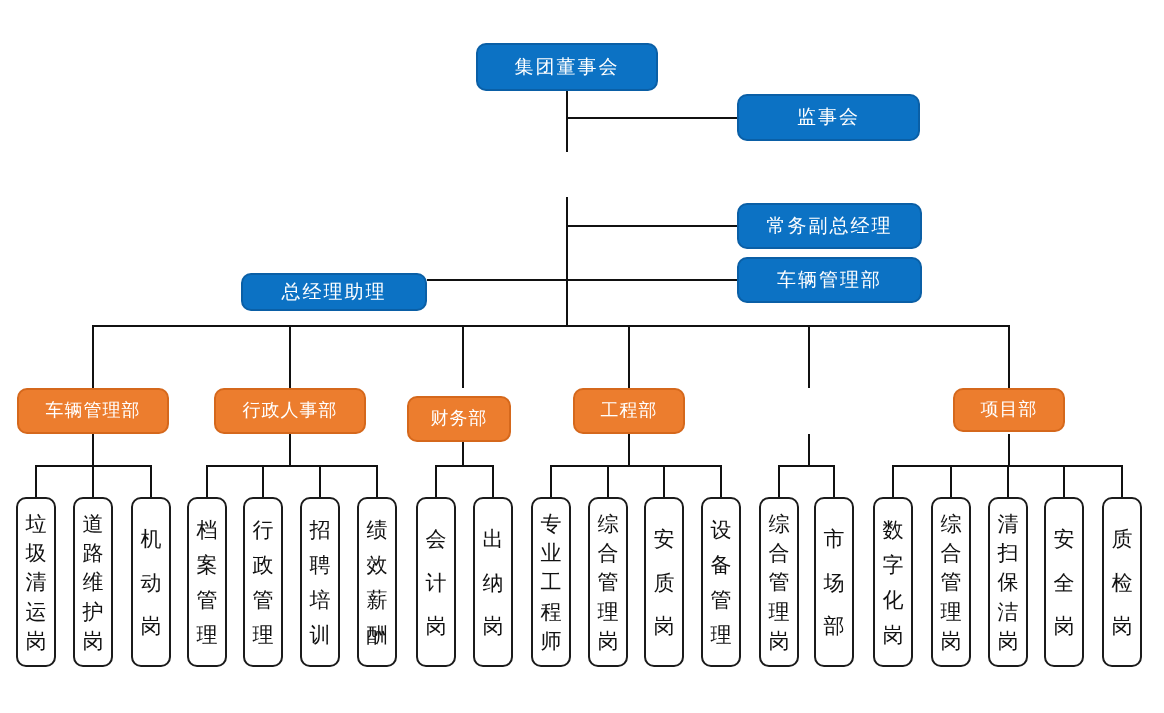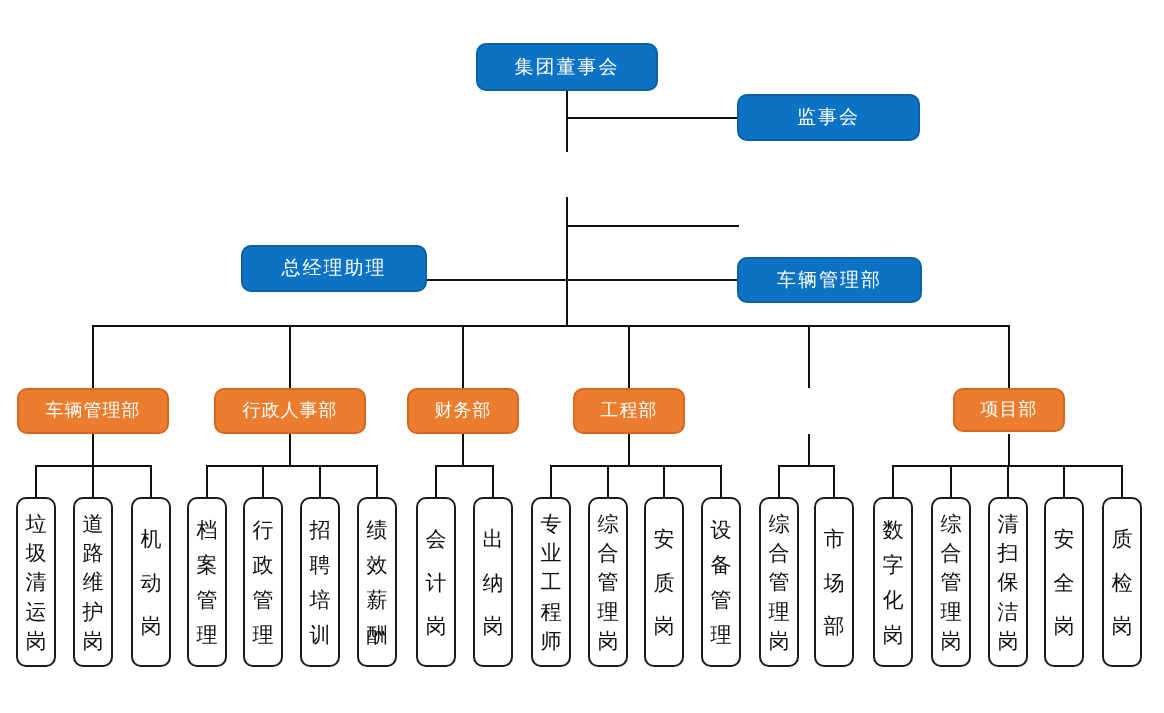--- a/index.html
+++ b/index.html
@@ -84,34 +84,37 @@
   <i class="ln" style="left:1007px;top:465px;width:2px;height:32px"></i>
   <i class="ln" style="left:1063px;top:465px;width:2px;height:32px"></i>
   <i class="ln" style="left:1121px;top:465px;width:2px;height:32px"></i>
 
   <div class="box exec" style="left:476px;top:43px;width:182px;height:48px">
     <span>集团董事会</span>
   </div>
   <div class="box exec" style="left:737px;top:94px;width:183px;height:47px">
     <span>监事会</span>
   </div>
-  <div class="box exec" style="left:241px;top:245px;width:186px;height:47px">
+  <div class="box exec" style="left:737px;top:203px;width:185px;height:46px">
+    <span>常务副总经理</span>
+  </div>
+  <div class="box exec" style="left:241px;top:273px;width:186px;height:38px">
     <span>总经理助理</span>
   </div>
   <div class="box exec" style="left:737px;top:257px;width:185px;height:46px">
     <span>车辆管理部</span>
   </div>
 
   <div class="box dept" style="left:214px;top:388px;width:152px;height:46px">
     <span>行政人事部</span>
   </div>
   <div class="box dept" style="left:17px;top:388px;width:152px;height:46px">
     <span>车辆管理部</span>
   </div>
-  <div class="box dept" style="left:407px;top:388px;width:112px;height:46px">
+  <div class="box dept" style="left:407px;top:396px;width:104px;height:46px">
     <span>财务部</span>
   </div>
   <div class="box dept" style="left:573px;top:388px;width:112px;height:46px">
     <span>工程部</span>
   </div>
   <div class="box dept" style="left:953px;top:388px;width:112px;height:44px">
     <span>项目部</span>
   </div>
 
   <div class="box post" style="left:16px">

